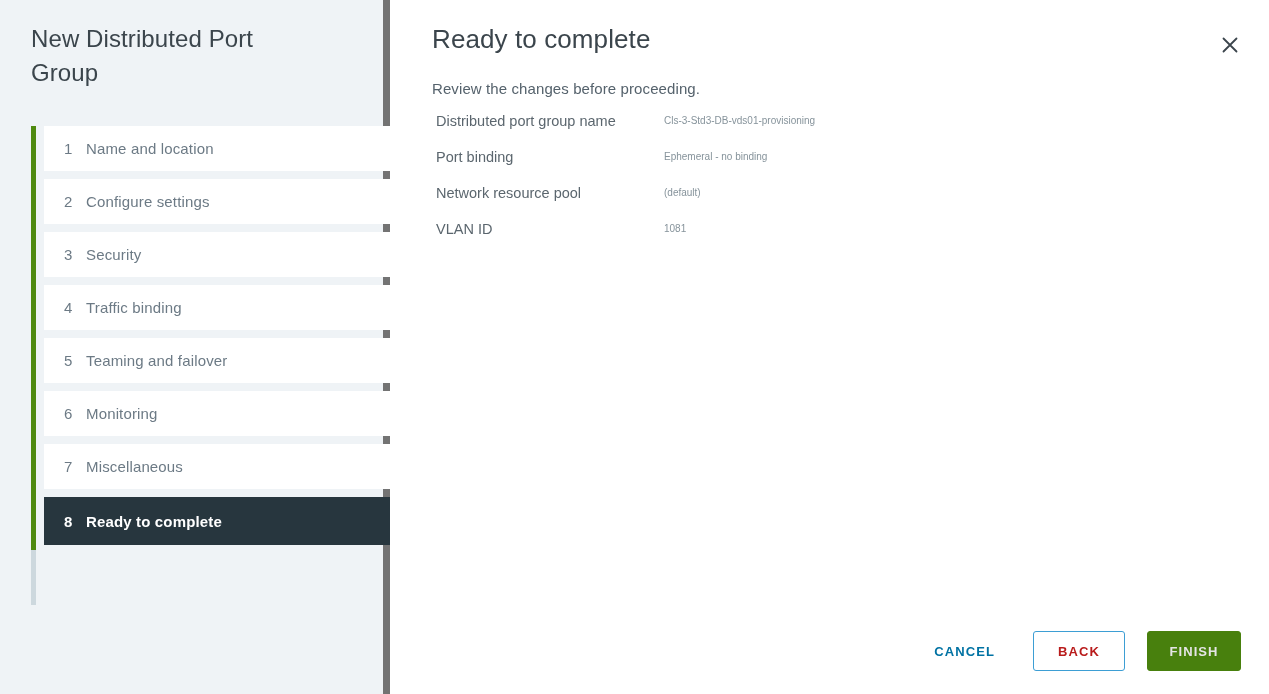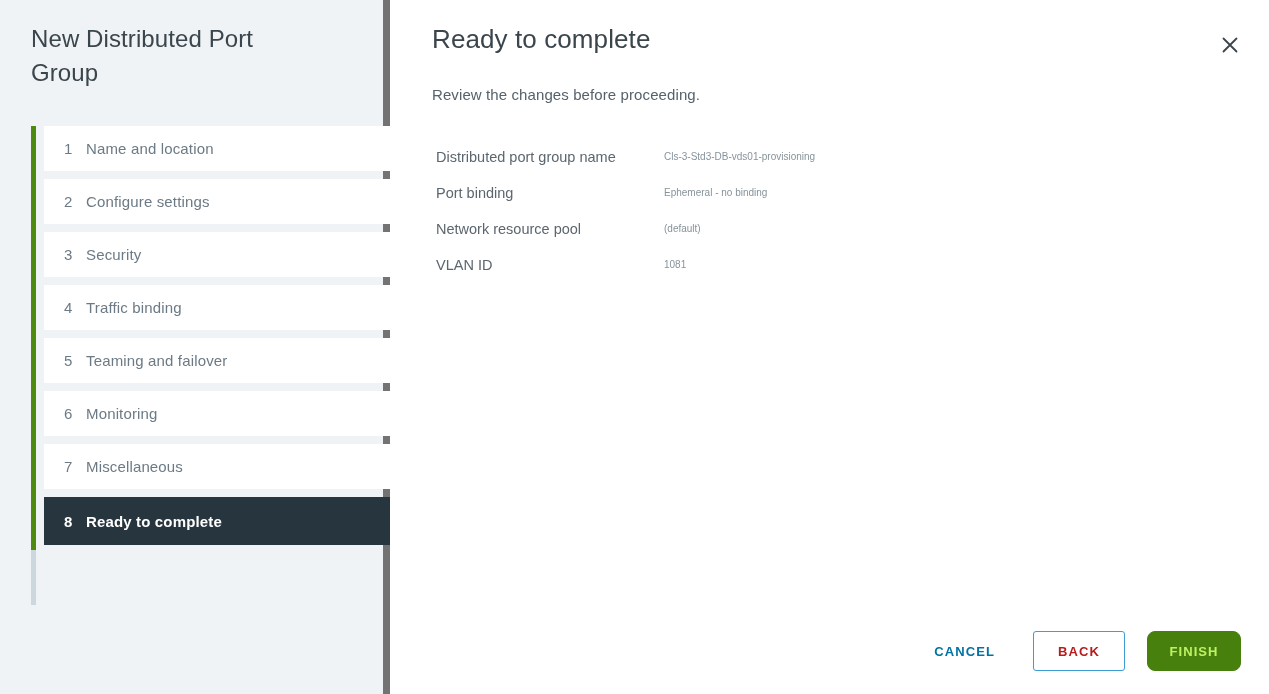--- a/index.html
+++ b/index.html
@@ -103,21 +103,21 @@
     padding: 22px 0 0 42px;
   }
   .page-title {
     font-size: 26px;
     font-weight: 300;
     color: #3b454c;
     line-height: 34px;
     letter-spacing: 0.1px;
   }
   .page-subtitle {
-    margin-top: 30px;
+    margin-top: 24px;
     font-size: 15px;
     color: #55626c;
     font-weight: 400;
     letter-spacing: 0.1px;
   }
   .close-btn {
     position: absolute;
     top: 28px;
     right: 22px;
     width: 34px;
@@ -125,21 +125,21 @@
     display: flex;
     align-items: center;
     justify-content: center;
     cursor: pointer;
     background: transparent;
     border: none;
   }
   .close-btn svg { display: block; }
 
   .summary {
-    margin-top: 43px;
+    margin-top: 13px;
     padding-left: 46px;
     width: 780px;
   }
   .summary-row {
     display: flex;
     align-items: flex-start;
     margin-bottom: 14px;
   }
   .summary-label {
     width: 228px;
@@ -191,22 +191,22 @@
     color: #b91c1c;
     border-radius: 3px;
     height: 40px;
     min-width: 92px;
     padding: 0 18px;
     margin-right: 22px;
   }
   .btn-solid {
     background: #48800d;
     border: 1px solid #48800d;
-    color: #bef264;
-    border-radius: 8px;
+    color: #e5e5e5;
+    border-radius: 3px;
     height: 40px;
     min-width: 94px;
     padding: 0 18px;
   }
 </style>
 </head>
 <body>
 
 <div class="wizard">
 

